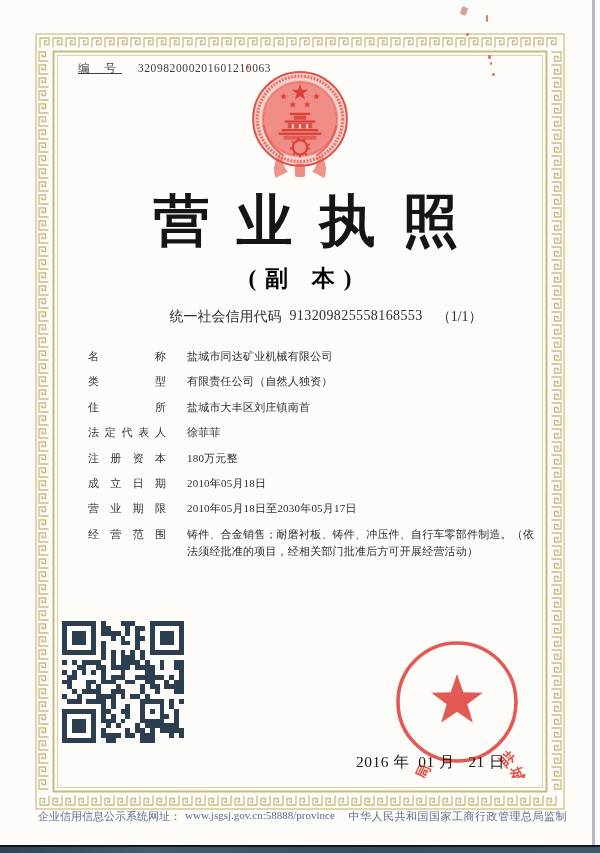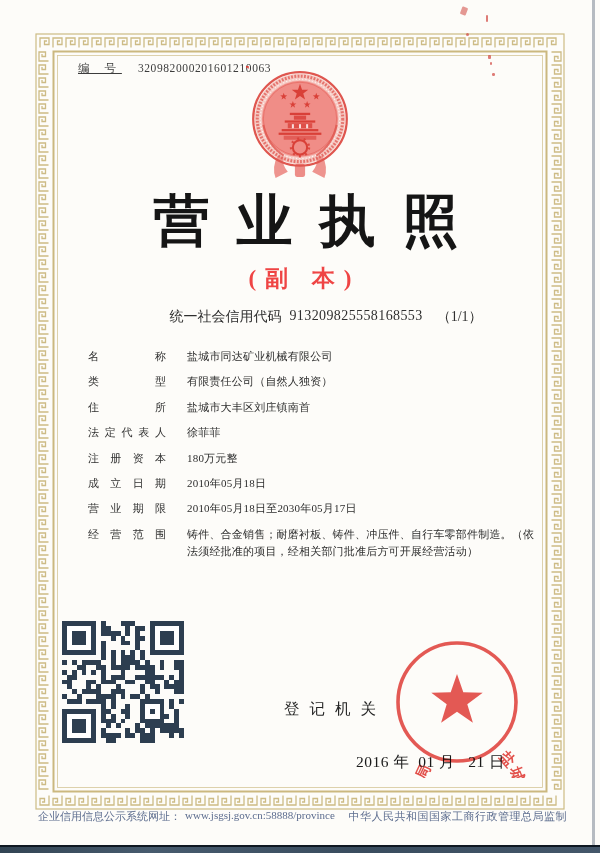--- a/index.html
+++ b/index.html
@@ -23,21 +23,21 @@
   .title{
     left:0; top:190px; width:600px; text-align:center;
     font-family:"Liberation Sans","DejaVu Sans",sans-serif;
     font-weight:900; font-size:56px; line-height:62px;
     letter-spacing:27px; padding-left:39px; box-sizing:border-box;
     color:#151515;
   }
   .subtitle{
     left:0; top:263px; width:600px; text-align:center;
     font-size:23px; letter-spacing:9px; padding-left:9px; box-sizing:border-box;
-    color:#ef4444; font-weight:600;
+    color:#000000; font-weight:600;
   }
   .credit{
     left:0; top:308px; width:600px; display:flex; justify-content:center;
     font-size:14px; color:#2f2f2f; transform:translateX(26px);
   }
   .credit .c-val{margin-left:8px; letter-spacing:.4px;}
   .credit .c-page{margin-left:14px;}
 
   
   .fields{left:88px; top:348px; width:448px;}
@@ -585,21 +585,20 @@
       <rect x="19" y="1" width="5" height="5" fill="#ffffff"></rect>
       <rect x="20" y="2" width="3" height="3" fill="#2d3e50"></rect>
       <rect x="0" y="18" width="7" height="7" fill="#2d3e50"></rect>
       <rect x="1" y="19" width="5" height="5" fill="#ffffff"></rect>
       <rect x="2" y="20" width="3" height="3" fill="#2d3e50"></rect>
       <rect x="16" y="16" width="5" height="5" fill="#2d3e50"></rect>
       <rect x="17" y="17" width="3" height="3" fill="#ffffff"></rect>
       <rect x="18" y="18" width="1" height="1" fill="#2d3e50"></rect>
     </svg>
 
-  <div class="abs reg-label">登记机关</div>
   <div class="abs reg-date">2016 年  01 月   21 日</div>
 
   <svg class="abs seal" viewBox="0 0 150 150">
     <circle cx="75" cy="74" r="59" fill="none" stroke="#e2423d" stroke-width="3.6" opacity=".95"></circle>
     <polygon fill="#e2423d" opacity=".95" points="75,46 81.3,64.3 100.7,64.7 85.3,76.3 90.9,94.8 75,83.8 59.1,94.8 64.7,76.3 49.3,64.7 68.7,64.3"></polygon>
     <g transform="rotate(-8 75 74)">
       <path id="sealArc" d="M75,120 A46,46 0 1,1 74.9,120" fill="none"></path>
       <text font-size="14.8" fill="#e2423d" font-weight="600" letter-spacing="1.6" font-family="Liberation Serif, DejaVu Serif, serif">
         <textPath href="#sealArc" startOffset="50%" text-anchor="middle">盐城市大丰区市场监督管理局</textPath>
       </text>

